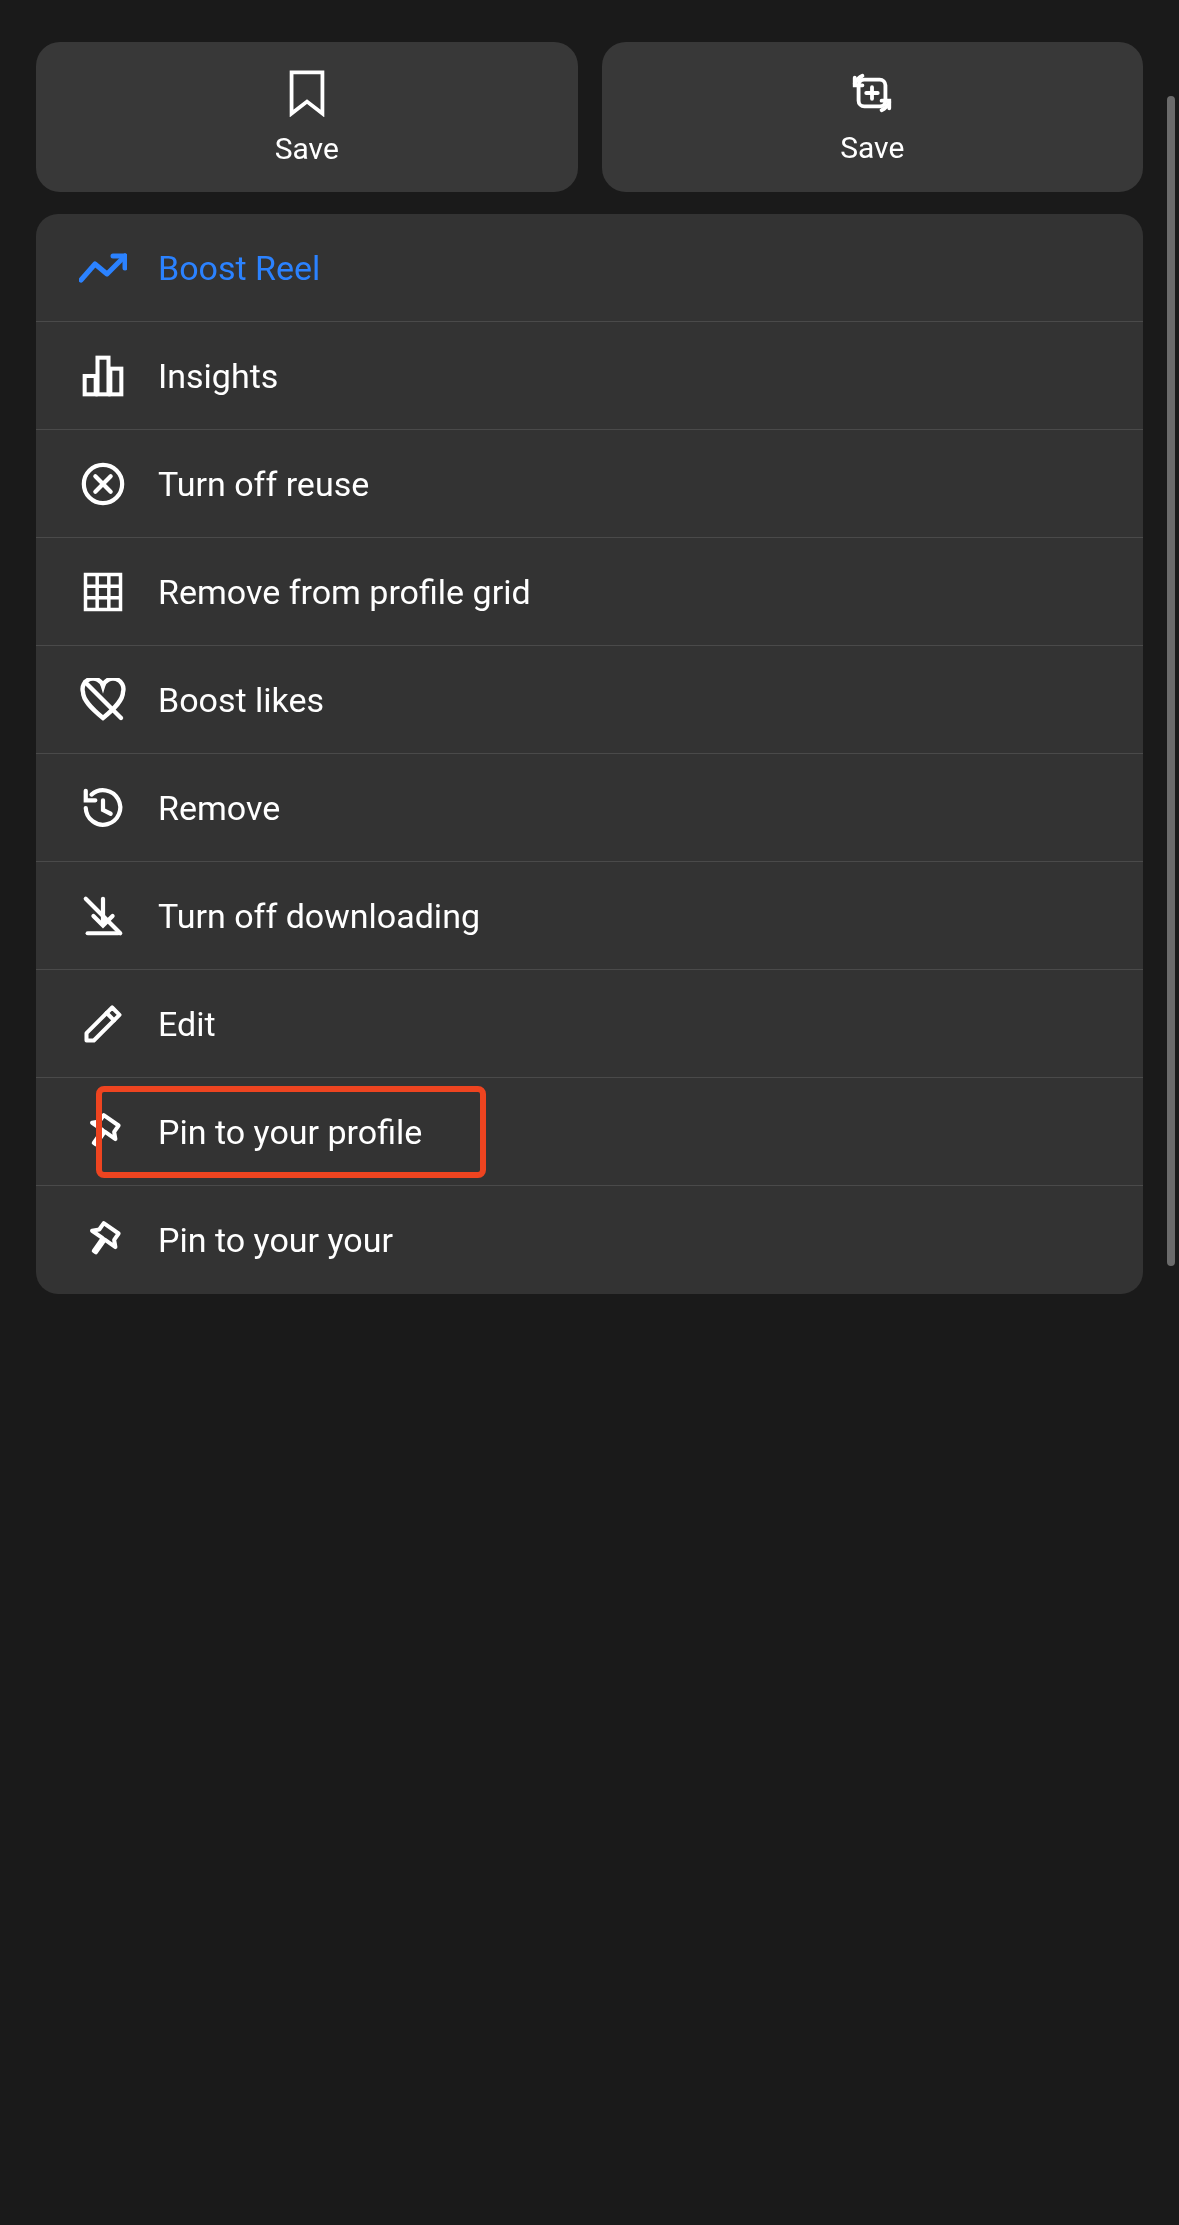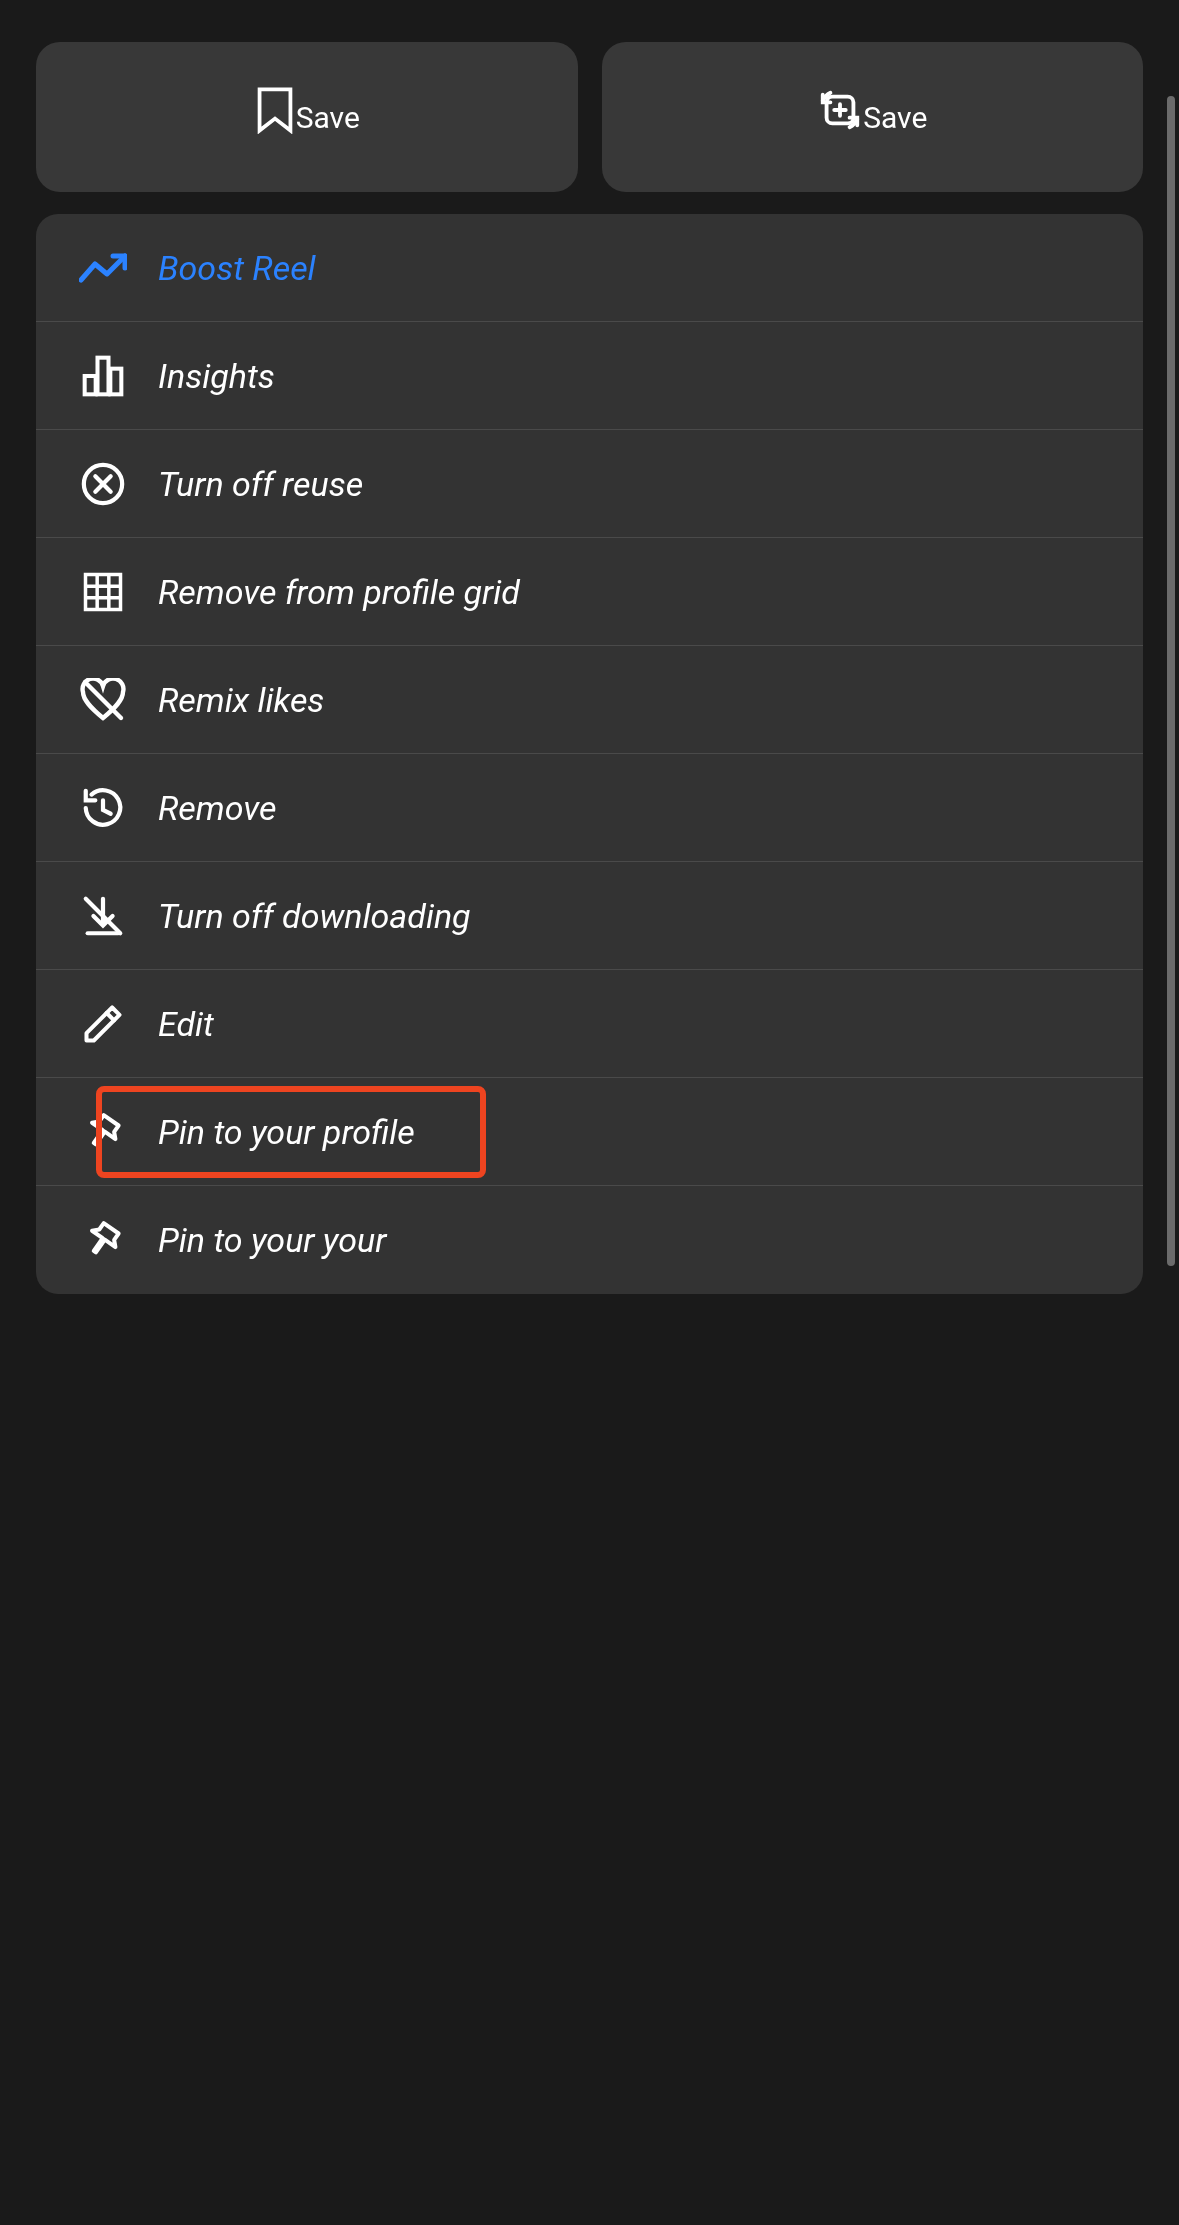--- a/index.html
+++ b/index.html
@@ -19,20 +19,21 @@
   .top-row {
     display: flex;
     gap: 24px;
     margin-bottom: 22px;
   }
   .action-card {
     flex: 1;
     background: #383838;
     border-radius: 24px;
     display: flex;
+    flex-direction: column;
     align-items: center;
     justify-content: center;
     height: 150px;
     cursor: pointer;
   }
   .action-card .icon-wrap {
     color: #fff;
     margin-bottom: 14px;
     display: flex;
     align-items: center;
@@ -66,21 +67,20 @@
     align-items: center;
     justify-content: center;
     color: #fff;
     flex-shrink: 0;
   }
   .menu-item .item-label {
     color: #fff;
     font-size: 34px;
     font-weight: 400;
     margin-left: 30px;
-    font-style: italic;
   }
   .menu-item.accent .item-icon,
   .menu-item.accent .item-label {
     color: #2b82ff;
   }
   .highlight-box {
     position: absolute;
     border: 6px solid #ee4420;
     border-radius: 8px;
     pointer-events: none;
@@ -177,21 +177,21 @@
       <span class="item-label">Remove from profile grid</span>
     </div>
 
     <div class="menu-item">
       <span class="item-icon">
         <svg width="48" height="44" viewBox="0 0 24 22" fill="none" stroke="currentColor" stroke-width="2.2" stroke-linecap="round">
           <path d="M12 20 C6 15 2 11 2 7 A5 5 0 0 1 12 4 A5 5 0 0 1 22 7 C22 11 18 15 12 20 Z"></path>
           <line x1="3" y1="2" x2="21" y2="20"></line>
         </svg>
       </span>
-      <span class="item-label">Remix likes</span>
+      <span class="item-label">Boost likes</span>
     </div>
 
     <div class="menu-item">
       <span class="item-icon">
         <svg width="46" height="46" viewBox="0 0 24 24" fill="none" stroke="currentColor" stroke-width="2.2" stroke-linecap="round">
           <path d="M3 12 A9 9 0 1 0 6 5"></path>
           <polyline points="3,3 3,8 8,8"></polyline>
           <polyline points="12,8 12,13 16,15"></polyline>
         </svg>
       </span>

